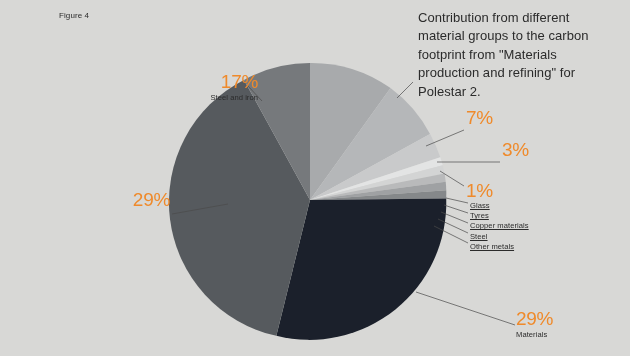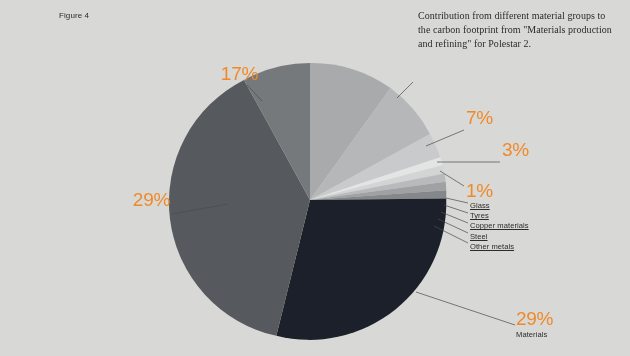--- a/index.html
+++ b/index.html
@@ -28,25 +28,24 @@
     color: #2b2b2b;
     letter-spacing: 0.1px;
     white-space: nowrap;
     margin-left: 45px;
   }
   .caption {
     position: absolute;
     left: 418px;
     top: 9px;
     width: 200px;
-    font-size: 10px;
+    font-size: 13px;
     line-height: 1.42;
     color: #2b2b2b;
     letter-spacing: 0.05px;
-    font-family: Liberation Serif, serif;
   }
   svg.pie-svg {
     position: absolute;
     left: 0;
     top: 0;
     width: 630px;
     height: 356px;
   }
   .callout {
     position: absolute;
@@ -62,21 +61,21 @@
   }
   .callout .name {
     font-size: 7.6px;
     line-height: 1.32;
     display: block;
     margin-top: 2px;
     color: #2b2b2b;
     letter-spacing: 0.05px;
   }
   
-  #cal-steel   { left: 146px; top: 64px;  width: 112px; text-align: right; }
+  #cal-steel   { left: 146px; top: 72px;  width: 112px; text-align: right; }
   #cal-elec    { left: 414px; top: 60px;  width: 120px; text-align: left; }
   #cal-poly    { left: 466px; top: 108px; width: 110px; text-align: left; }
   #cal-fluids  { left: 502px; top: 140px; width: 100px; text-align: left; }
   #cal-one     { left: 466px; top: 181px; width: 120px; text-align: left; }
   #cal-liion   { left: 58px;  top: 190px; width: 112px; text-align: right; }
   #cal-alu     { left: 516px; top: 309px; width: 100px; text-align: left; }
 
   .minor-list {
     position: absolute;
     left: 470px;
@@ -139,20 +138,21 @@
       <line x1="468" y1="223" x2="441" y2="212"></line>
       <line x1="468" y1="233" x2="438" y2="219"></line>
       <line x1="468" y1="243" x2="434" y2="226"></line>
       <line x1="172" y1="214" x2="228" y2="204"></line>
       <line x1="515" y1="325" x2="416" y2="292"></line>
     </g>
   </svg>
 
   <div class="callout" id="cal-steel">
     <span class="pct">17%</span>
+    <span class="name">Steel and iron</span>
   </div>
 
 
   <div class="callout" id="cal-poly">
     <span class="pct">7%</span>
   </div>
 
   <div class="callout" id="cal-fluids">
     <span class="pct">3%</span>
   </div>

